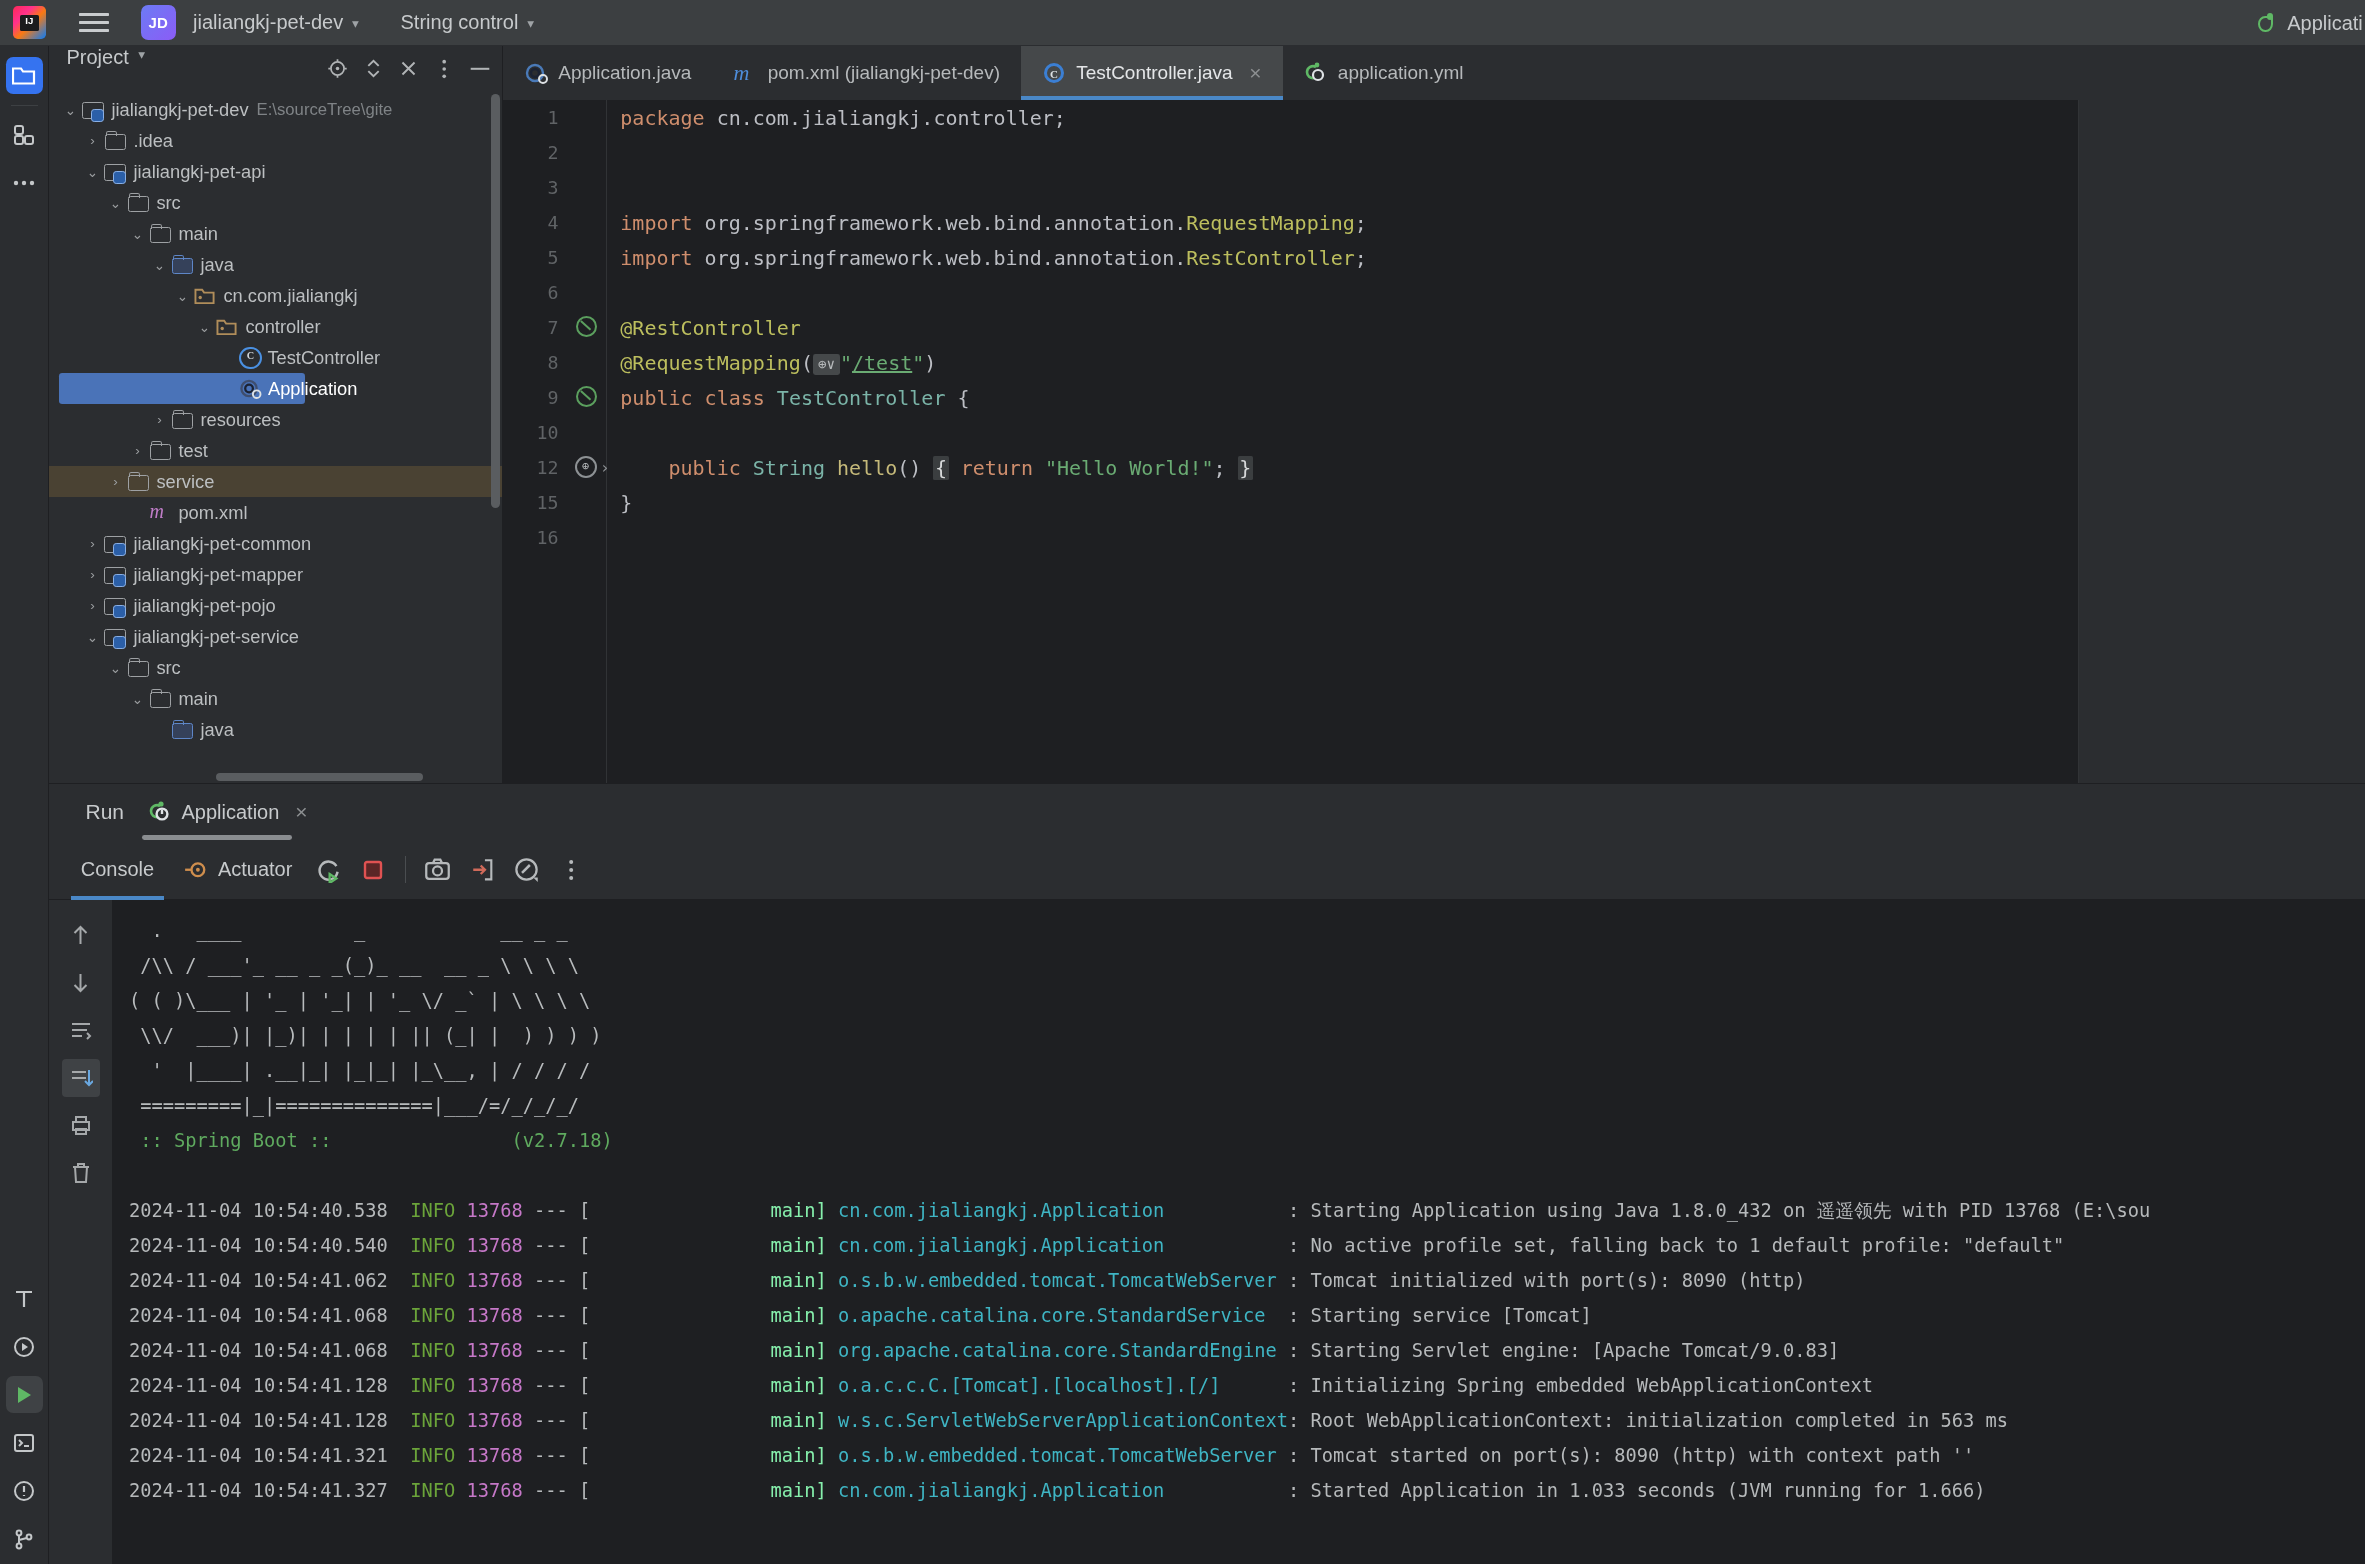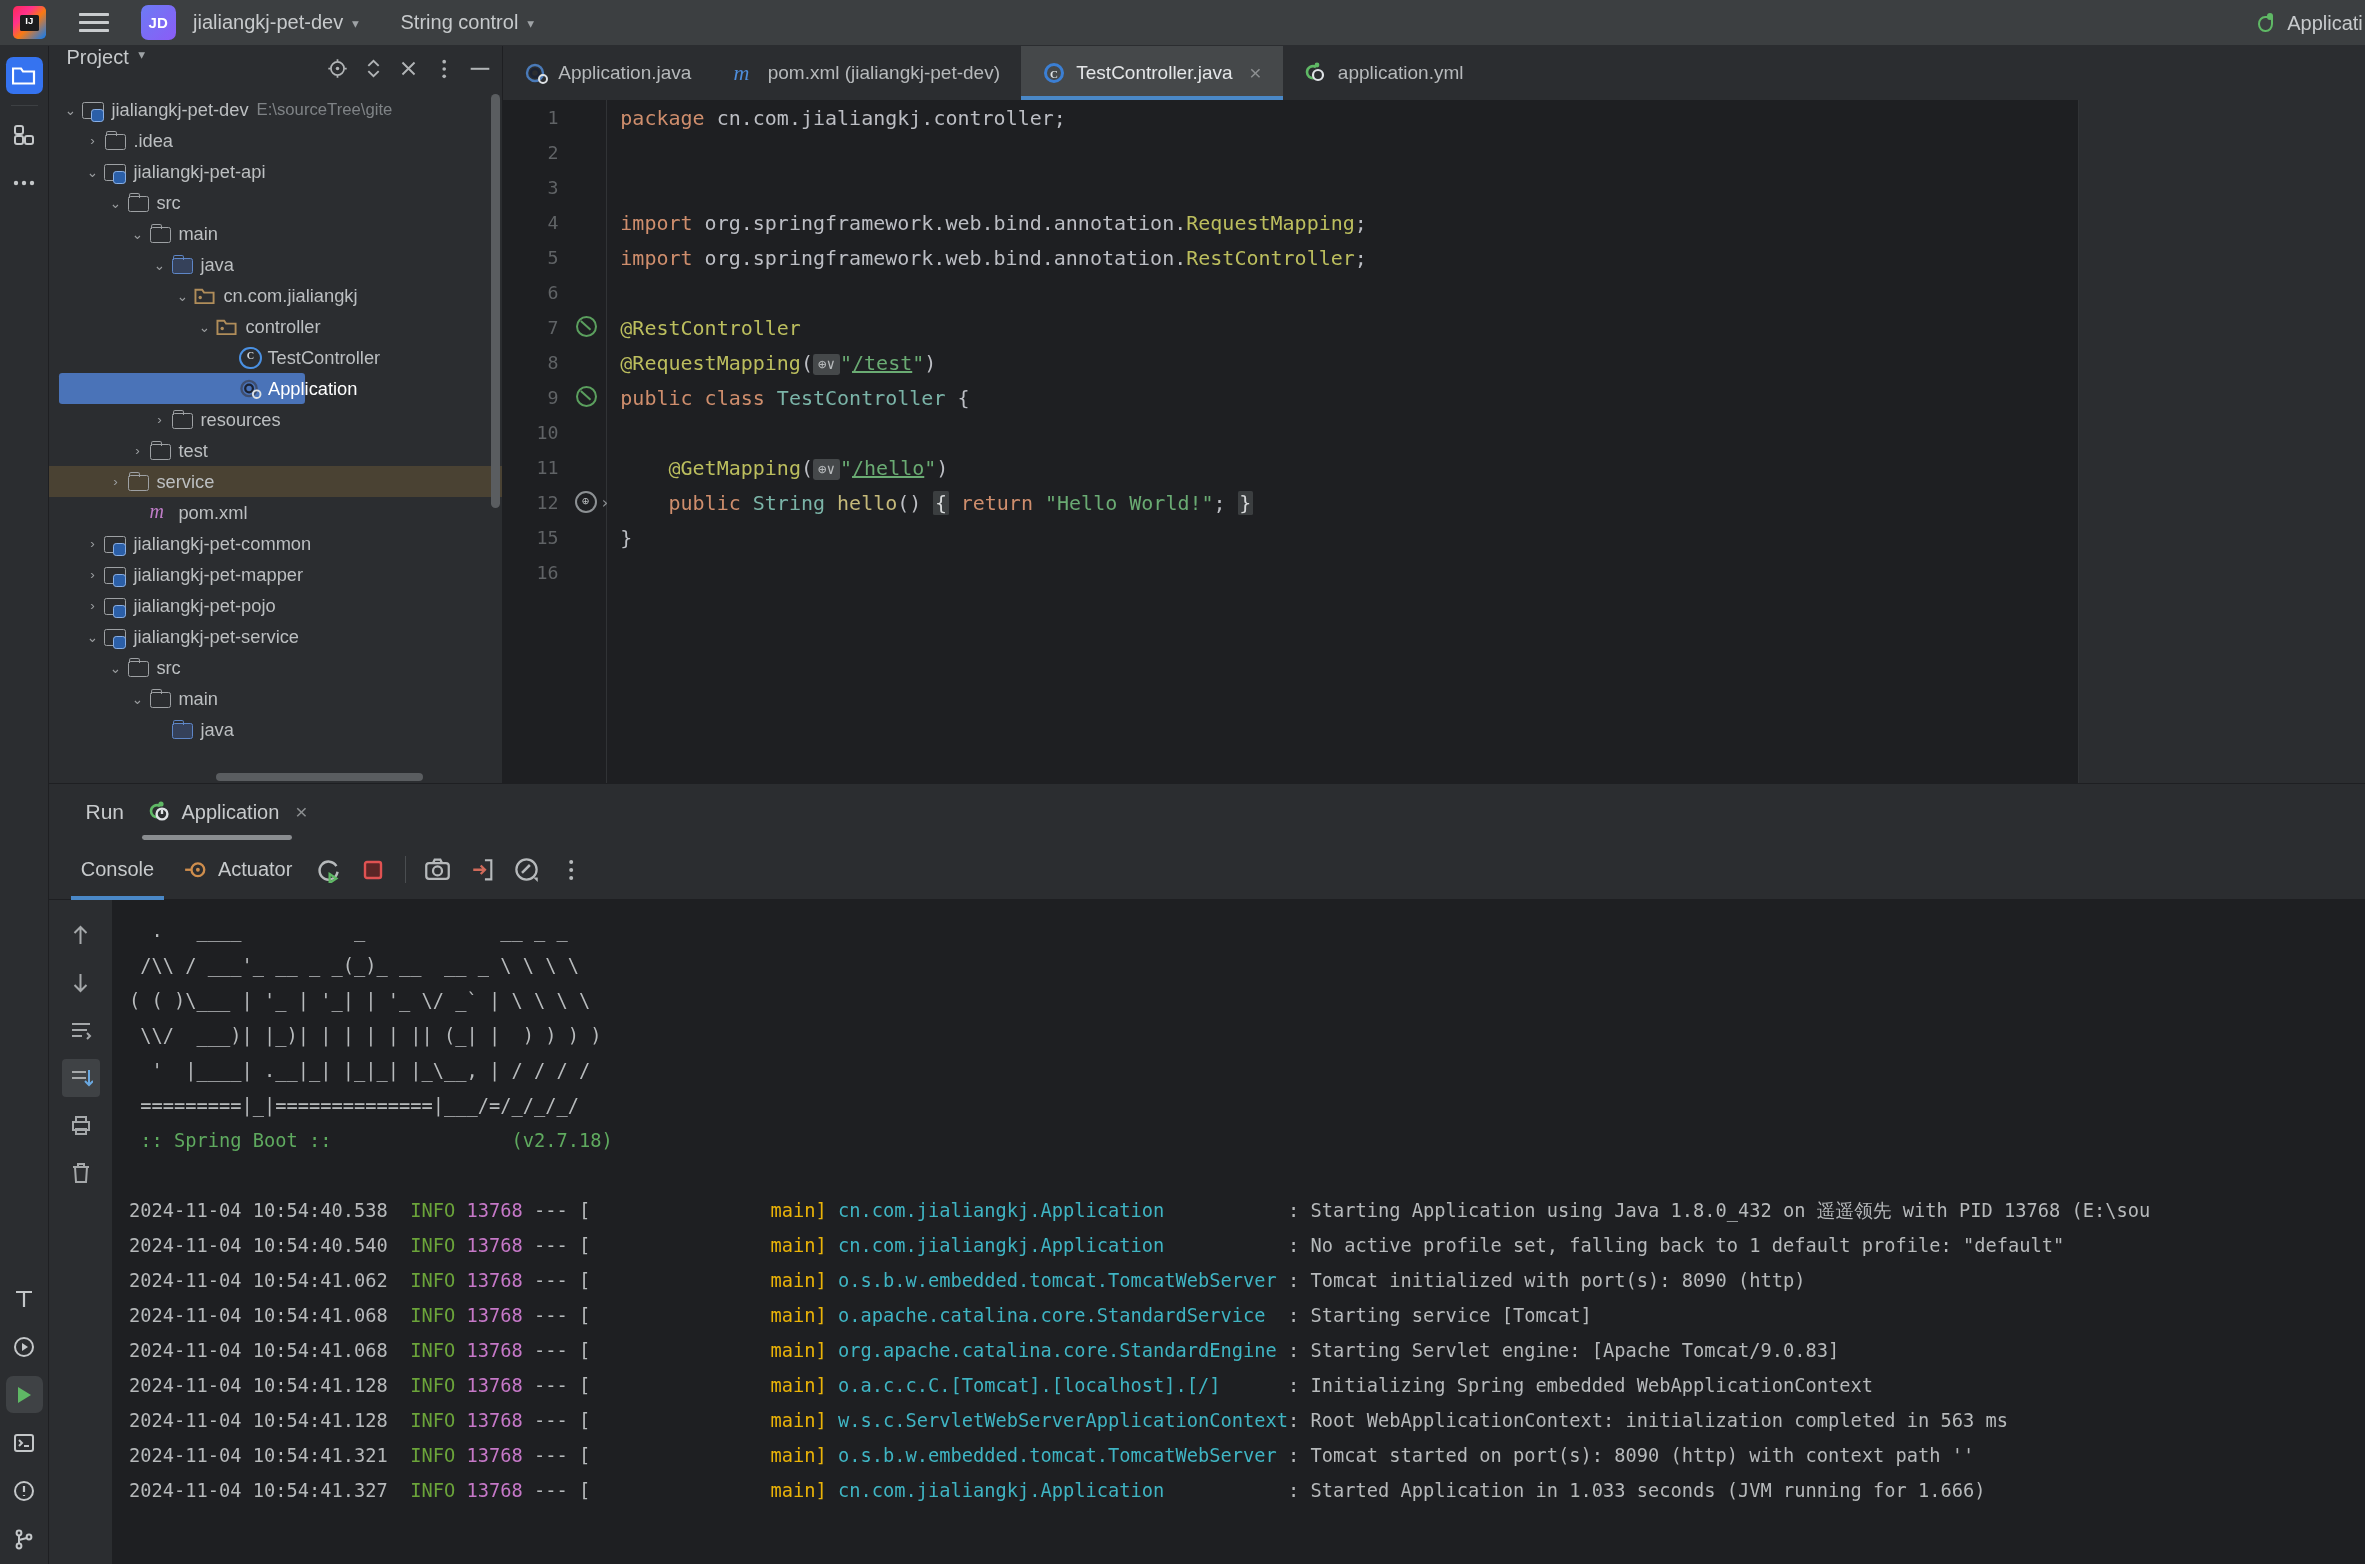--- a/index.html
+++ b/index.html
@@ -166,21 +166,21 @@
   #console { position: absolute; left: 64px; top: 116px; right: 0; bottom: 0;
     background: #1e1f22; overflow: hidden; padding: 12.7px 0 0 16px;
     font-family: "DejaVu Sans Mono", monospace; font-size: 18.7px; line-height: 35px;
     white-space: pre; }
   .banner { color: #b8bbbd; }
   .sb { color: #5faa5f; }
   .lg-ts { color: #b6b9bb; }
   .lg-info { color: #6ba43a; }
   .lg-pid { color: #c678c8; }
   .lg-dash { color: #b6b9bb; }
-  .lg-thread { color: #eab308; }
+  .lg-thread { color: #86efac; }
   .lg-cls { color: #3fb5c4; }
   .lg-msg { color: #b6b9bb; }
 </style>
 </head>
 <body>
 
 <div id="titlebar">
   <div class="ij-logo"></div>
   <div class="hamburger">
     <i></i>
@@ -459,21 +459,20 @@
       <div class="cline"><span class="lno">1</span><span class="gutter"></span><span class="ctxt"><span class="k">package</span> <span class="p">cn.com.jialiangkj.controller;</span></span></div>
       <div class="cline"><span class="lno">2</span><span class="gutter"></span><span class="ctxt">&nbsp;</span></div>
       <div class="cline"><span class="lno">3</span><span class="gutter"></span></div>
       <div class="cline"><span class="lno">4</span><span class="gutter"></span><span class="ctxt"><span class="k">import</span> <span class="p">org.springframework.web.bind.annotation.</span><span class="a">RequestMapping</span><span class="p">;</span></span></div>
       <div class="cline"><span class="lno">5</span><span class="gutter"></span><span class="ctxt"><span class="k">import</span> <span class="p">org.springframework.web.bind.annotation.</span><span class="a">RestController</span><span class="p">;</span></span></div>
       <div class="cline"><span class="lno">6</span><span class="gutter"></span><span class="ctxt">&nbsp;</span></div>
       <div class="cline"><span class="lno">7</span><span class="gutter"><span class="ginsp"></span></span><span class="ctxt"><span class="a">@RestController</span></span></div>
       <div class="cline"><span class="lno">8</span><span class="gutter"></span><span class="ctxt"><span class="a">@RequestMapping</span><span class="p">(</span><span class="globe">⊕∨</span><span class="s">"</span><span class="u">/test</span><span class="s">"</span><span class="p">)</span></span></div>
       <div class="cline"><span class="lno">9</span><span class="gutter"><span class="ginsp"></span></span><span class="ctxt"><span class="k">public class</span> <span class="t">TestController</span> <span class="p">{</span></span></div>
       <div class="cline"><span class="lno">10</span><span class="gutter"></span><span class="ctxt">&nbsp;</span></div>
-      <div class="cline"><span class="lno">11</span><span class="gutter"></span><span class="ctxt">    <span class="a">@GetMapping</span><span class="p">(</span><span class="globe">⊕∨</span><span class="s">"</span><span class="u">/hello</span><span class="s">"</span><span class="p">)</span></span></div>
       <div class="cline"><span class="lno">12</span><span class="gutter"><span class="ggutter-run">⊕</span><span class="gchev">›</span></span><span class="ctxt">    <span class="k">public</span> <span class="t">String</span> <span class="m">hello</span><span class="p">()</span> <span class="fold">{</span> <span class="k">return</span> <span class="s">"Hello World!"</span><span class="p">;</span> <span class="fold">}</span></span></div>
       <div class="cline"><span class="lno">15</span><span class="gutter"></span><span class="ctxt"><span class="p">}</span></span></div>
       <div class="cline"><span class="lno">16</span><span class="gutter"></span><span class="ctxt">&nbsp;</span></div>
     </div>
   <div id="code-rgut"></div>
 </div>
 
 <div id="runpanel">
   <div id="run-head">
     <span id="run-label">Run</span>

